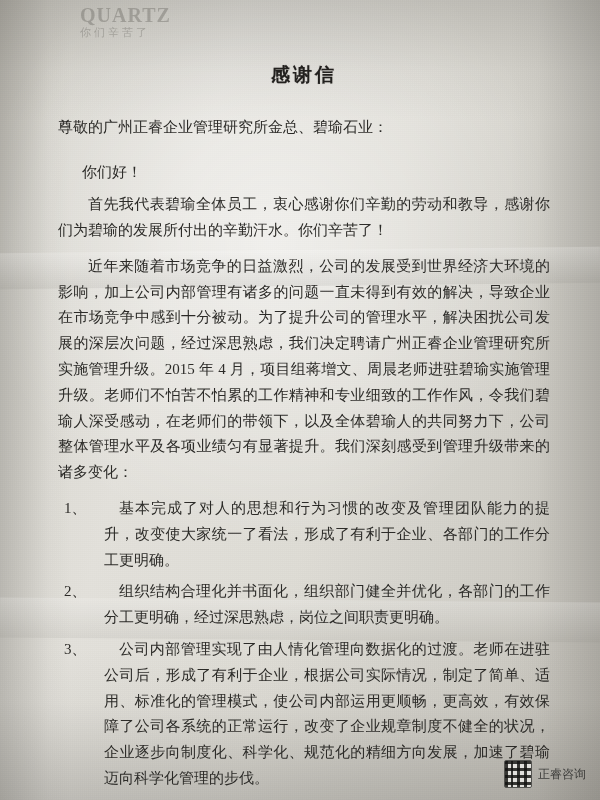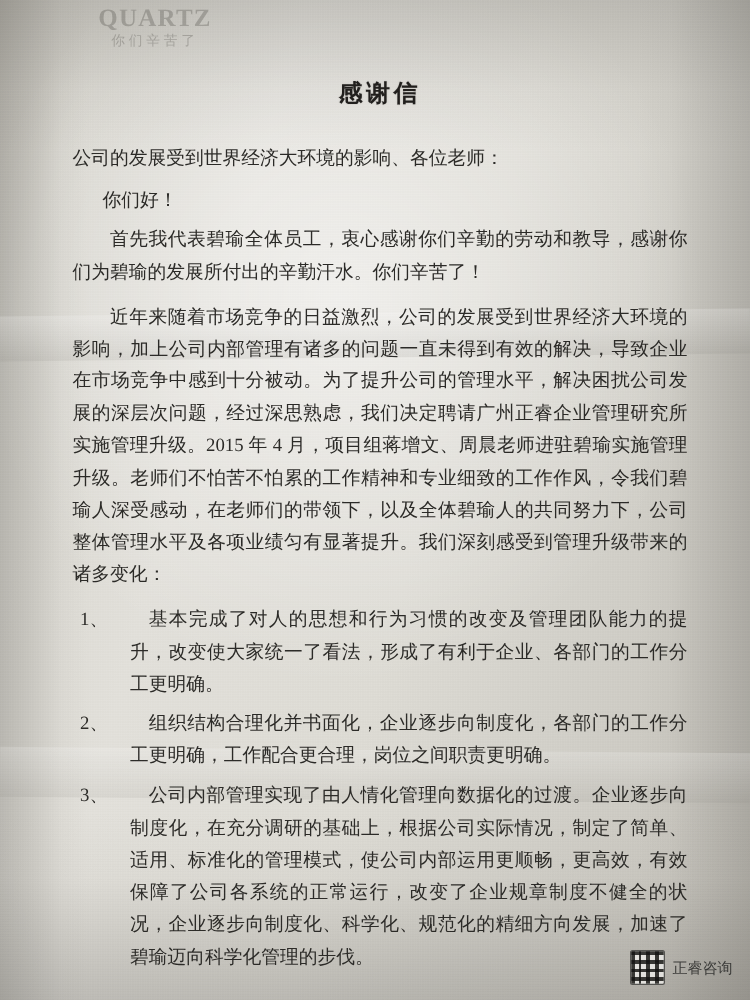--- a/index.html
+++ b/index.html
@@ -61,25 +61,24 @@
     position: absolute;
     left: 0; top: 600px; width: 600px; height: 40px;
     background: linear-gradient(180deg, rgba(255,255,255,0.18), rgba(120,118,112,0.10));
     transform: rotate(0.5deg);
     pointer-events: none;
   }
 
   
   .logo {
     position: absolute;
-    left: 64px;
+    left: 80px;
     top: 4px;
     width: 120px;
     opacity: 0.30;
-    text-align: center;
     color: #4a4842;
     pointer-events: none;
   }
   .logo .mark {
     font-family: "Liberation Serif", serif;
     font-size: 20px;
     letter-spacing: 1px;
     font-weight: 700;
     white-space: nowrap;
   }
@@ -107,21 +106,21 @@
     color: #211f1d;
     text-shadow: 0 0 1px rgba(60,58,54,0.35);
   }
 
   .salutation {
     margin-top: 28px;
     font-size: 15px;
     line-height: 1.55;
   }
   .greeting {
-    margin-top: 12px;
+    margin-top: 24px;
     margin-left: 24px;
     font-size: 15px;
   }
 
   p.para {
     margin: 10px 0 0 0;
     text-indent: 2em;
     font-size: 15px;
     line-height: 1.72;
     text-align: justify;
@@ -209,38 +208,38 @@
 
   <div class="logo">
     <div class="mark">QUARTZ</div>
     <div class="sub">你们辛苦了</div>
   </div>
 
   <div class="doc">
 
     <div class="title">感谢信</div>
 
-    <div class="salutation">公司的发展受到世界经济大环境的影响、各位老师：</div>
+    <div class="salutation">尊敬的广州正睿企业管理研究所金总、碧瑜石业：</div>
     <div class="greeting">你们好！</div>
 
     <p class="para">首先我代表碧瑜全体员工，衷心感谢你们辛勤的劳动和教导，感谢你们为碧瑜的发展所付出的辛勤汗水。你们辛苦了！</p>
     <p class="para">近年来随着市场竞争的日益激烈，公司的发展受到世界经济大环境的影响，加上公司内部管理有诸多的问题一直未得到有效的解决，导致企业在市场竞争中感到十分被动。为了提升公司的管理水平，解决困扰公司发展的深层次问题，经过深思熟虑，我们决定聘请广州正睿企业管理研究所实施管理升级。2015 年 4 月，项目组蒋增文、周晨老师进驻碧瑜实施管理升级。老师们不怕苦不怕累的工作精神和专业细致的工作作风，令我们碧瑜人深受感动，在老师们的带领下，以及全体碧瑜人的共同努力下，公司整体管理水平及各项业绩匀有显著提升。我们深刻感受到管理升级带来的诸多变化：</p>
 
     <ol class="points">
       <li>
         <span class="num">1、</span>
         <span class="txt">基本完成了对人的思想和行为习惯的改变及管理团队能力的提升，改变使大家统一了看法，形成了有利于企业、各部门的工作分工更明确。</span>
       </li>
       <li>
         <span class="num">2、</span>
-        <span class="txt">组织结构合理化并书面化，企业逐步向制度化，各部门的工作分工更明确，工作配合更合理，岗位之间职责更明确。</span>
+        <span class="txt">组织结构合理化并书面化，组织部门健全并优化，各部门的工作分工更明确，经过深思熟虑，岗位之间职责更明确。</span>
       </li>
       <li>
         <span class="num">3、</span>
-        <span class="txt">公司内部管理实现了由人情化管理向数据化的过渡。企业逐步向制度化，在充分调研的基础上，根据公司实际情况，制定了简单、适用、标准化的管理模式，使公司内部运用更顺畅，更高效，有效保障了公司各系统的正常运行，改变了企业规章制度不健全的状况，企业逐步向制度化、科学化、规范化的精细方向发展，加速了碧瑜迈向科学化管理的步伐。</span>
+        <span class="txt">公司内部管理实现了由人情化管理向数据化的过渡。老师在进驻公司后，形成了有利于企业，根据公司实际情况，制定了简单、适用、标准化的管理模式，使公司内部运用更顺畅，更高效，有效保障了公司各系统的正常运行，改变了企业规章制度不健全的状况，企业逐步向制度化、科学化、规范化的精细方向发展，加速了碧瑜迈向科学化管理的步伐。</span>
       </li>
     </ol>
 
   </div>
 
   <div class="wechat">
     <div class="qr"></div>
     <div class="label">正睿咨询</div>
   </div>
 

